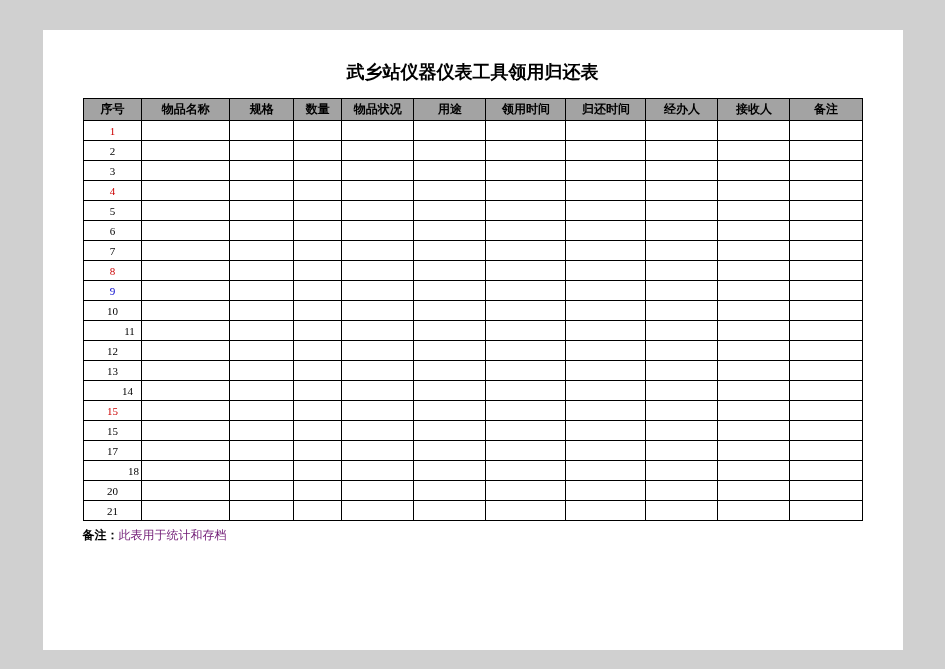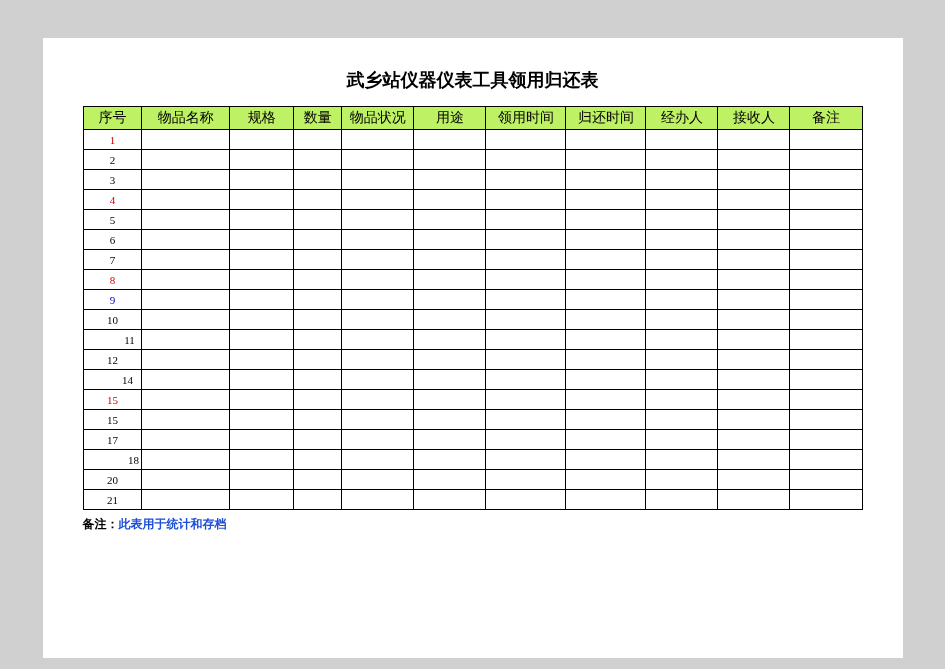--- a/index.html
+++ b/index.html
@@ -14,21 +14,21 @@
       justify-content: center;
       align-items: flex-start;
       min-height: 669px;
       font-family: SimSun, "宋体", serif;
     }
 
     .page {
       background: #ffffff;
       width: 860px;
       min-height: 620px;
-      margin: 38px auto;
+      margin: 30px auto;
       padding: 30px 40px 40px 40px;
     }
 
     .title {
       text-align: center;
       font-size: 18px;
       font-weight: bold;
       color: #000000;
       margin-bottom: 14px;
       font-family: SimHei, "黑体", sans-serif;
@@ -46,44 +46,44 @@
 
     table th, table td {
       border: 1px solid #000000;
       text-align: center;
       padding: 2px 2px;
       height: 20px;
       white-space: nowrap;
     }
 
     table thead th {
-      background-color: #bef264;
-      font-weight: normal;
-      font-size: 14px;
+      background-color: #a3a3a3;
+      font-weight: bold;
+      font-size: 12px;
       color: #000000;
     }
 
     table tbody tr td:first-child {
       font-size: 11px;
     }
 
     .footnote {
       margin-top: 6px;
       font-size: 12px;
       color: #000000;
       font-family: SimSun, "宋体", serif;
     }
 
     .footnote .label {
       font-weight: bold;
     }
 
     .footnote .content {
-      font-weight: bold;
-      color: #1d4ed8;
+      font-weight: normal;
+      color: #701a75;
     }
   </style>
 </head>
 <body>
 
 <div class="page">
   <div class="title">武乡站仪器仪表工具领用归还表</div>
   <div class="table-container">
     <table>
         <colgroup>
@@ -265,20 +265,33 @@
             <td></td>
             <td></td>
             <td></td>
             <td></td>
             <td></td>
             <td></td>
             <td></td>
             <td></td>
           </tr>
           <tr>
+            <td style="color: rgb(0, 0, 0);">13</td>
+            <td></td>
+            <td></td>
+            <td></td>
+            <td></td>
+            <td></td>
+            <td></td>
+            <td></td>
+            <td></td>
+            <td></td>
+            <td></td>
+          </tr>
+          <tr>
             <td style="color: rgb(0, 0, 0); padding-left: 32px;">14</td>
             <td></td>
             <td></td>
             <td></td>
             <td></td>
             <td></td>
             <td></td>
             <td></td>
             <td></td>
             <td></td>

